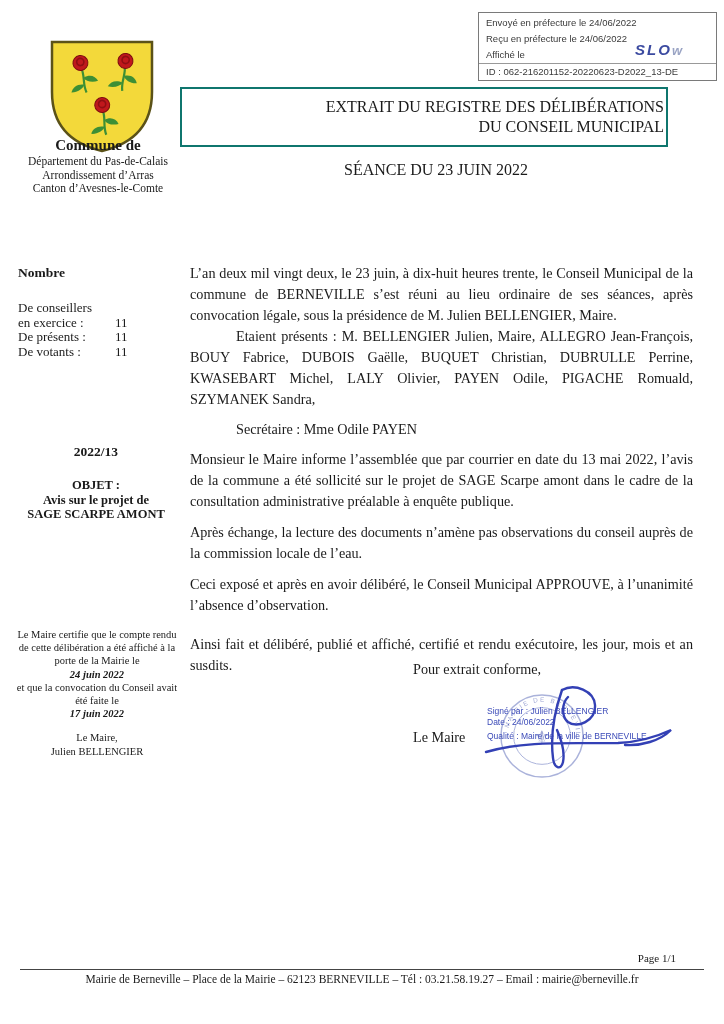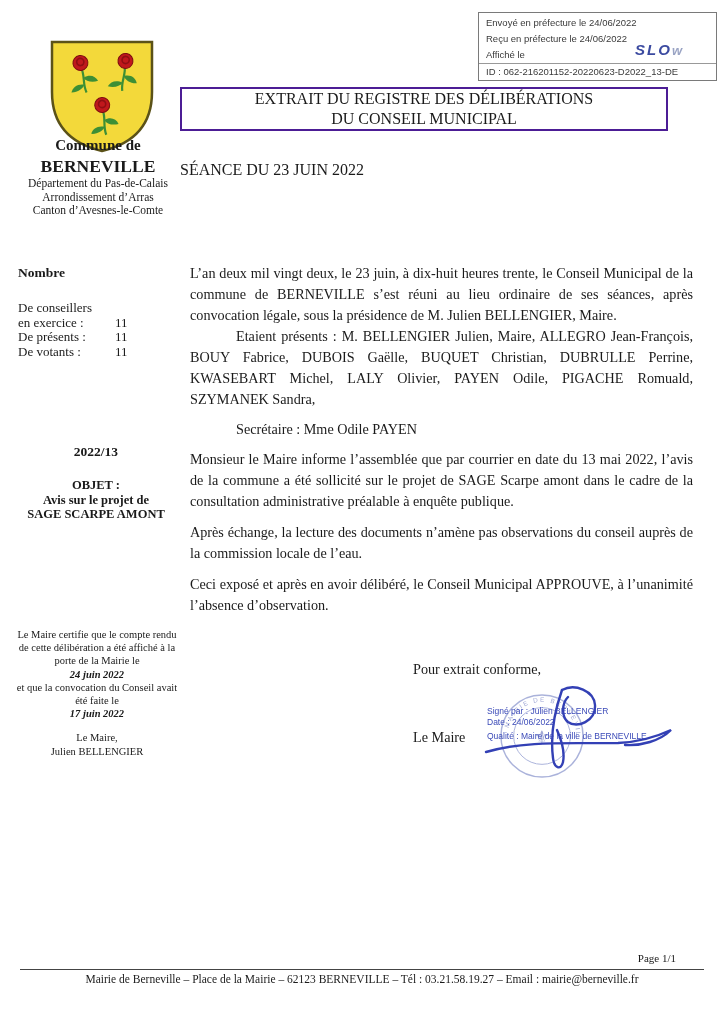--- a/index.html
+++ b/index.html
@@ -34,24 +34,24 @@
   
   .coat-of-arms { position: absolute; left: 44px; top: 36px; width: 116px; height: 120px; }
   .commune-block { position: absolute; left: 6px; top: 136px; width: 184px; text-align: center; }
   .commune-line1 { font-size: 15px; font-weight: bold; line-height: 19px; }
   .commune-name { font-size: 17.5px; font-weight: bold; line-height: 22px; }
   .commune-sub { font-size: 11.5px; line-height: 13.5px; }
 
   
   .title-box {
     position: absolute; left: 180px; top: 87px; width: 488px;
-    border: 2px solid #4c1d95; box-sizing: border-box;
-    text-align: center; padding: 0 2px; font-size: 16px; line-height: 20px;
-  }
-  .seance { position: absolute; left: 180px; top: 161px; width: 488px; font-size: 16px; }
+    border: 2px solid #0f766e; box-sizing: border-box;
+    text-align: right; padding: 8px 2px; font-size: 16px; line-height: 20px;
+  }
+  .seance { position: absolute; left: 192px; top: 161px; width: 488px; text-align: center; font-size: 16px; }
 
   
   .nombre { position: absolute; left: 18px; top: 265px; width: 160px; font-size: 13px; }
   .nombre-heading { font-weight: bold; font-size: 13.5px; margin-bottom: 20px; }
   .nombre-row { line-height: 14.5px; display: flex; }
   .nombre-row .lbl { width: 97px; }
 
   
   .objet { position: absolute; left: 8px; top: 444px; width: 176px; text-align: center; font-weight: bold; }
   .objet-number { font-size: 13.5px; margin-bottom: 18px; }
@@ -118,21 +118,20 @@
       </g>
     </defs>
     <path d="M8,6 L108,6 L108,56 C108,90 88,108 58,115 C28,108 8,90 8,56 Z" fill="#f3d93a" stroke="#5b5218" stroke-width="2.5"></path>
     <use href="#rose" transform="translate(36,24) rotate(-8)"></use>
     <use href="#rose" transform="translate(82,22) rotate(10)"></use>
     <use href="#rose" transform="translate(58,66) rotate(-4)"></use>
   </svg>
 
   <div class="commune-block">
     <div class="commune-line1">Commune de</div>
-    <div class="commune-name">BERNEVILLE</div>
     <div class="commune-sub">Département du Pas-de-Calais</div>
     <div class="commune-sub">Arrondissement d’Arras</div>
     <div class="commune-sub">Canton d’Avesnes-le-Comte</div>
   </div>
 
   <div class="title-box">
     <div>EXTRAIT DU REGISTRE DES DÉLIBÉRATIONS</div>
     <div>DU CONSEIL MUNICIPAL</div>
   </div>
   <div class="seance">SÉANCE DU 23 JUIN 2022</div>
@@ -164,20 +163,21 @@
     <div class="objet-line">SAGE SCARPE AMONT</div>
   </div>
 
   <div class="body-col">
     <p>L’an deux mil vingt deux, le 23 juin, à dix-huit heures trente, le Conseil Municipal de la commune de BERNEVILLE s’est réuni au lieu ordinaire de ses séances, après convocation légale, sous la présidence de M. Julien BELLENGIER, Maire.</p>
     <p class="p-etaient">Etaient présents : M. BELLENGIER Julien, Maire, ALLEGRO Jean-François, BOUY Fabrice, DUBOIS Gaëlle, BUQUET Christian, DUBRULLE Perrine, KWASEBART Michel, LALY Olivier, PAYEN Odile, PIGACHE Romuald, SZYMANEK Sandra,</p>
     <p class="p-secretaire">Secrétaire : Mme Odile PAYEN</p>
     <p class="p-gap">Monsieur le Maire informe l’assemblée que par courrier en date du 13 mai 2022, l’avis de la commune a été sollicité sur le projet de SAGE Scarpe amont dans le cadre de la consultation administrative préalable à enquête publique.</p>
     <p class="p-gap">Après échange, la lecture des documents n’amène pas observations du conseil auprès de la commission locale de l’eau.</p>
     <p class="p-gap-lg">Ceci exposé et après en avoir délibéré, le Conseil Municipal APPROUVE, à l’unanimité l’absence d’observation.</p>
+    <p>Ainsi fait et délibéré, publié et affiché, certifié et rendu exécutoire, les jour, mois et an susdits.</p>
   </div>
 
   <div class="pour-extrait">Pour extrait conforme,</div>
   <div class="le-maire-label">Le Maire</div>
 
   <div class="cert">
     <span>Le Maire certifie que le compte rendu de cette délibération a été affiché à la porte de la Mairie le</span><br>
     <span class="cert-date">24 juin 2022</span><br>
     <span>et que la convocation du Conseil avait été faite le</span><br>
     <span class="cert-date">17 juin 2022</span>

